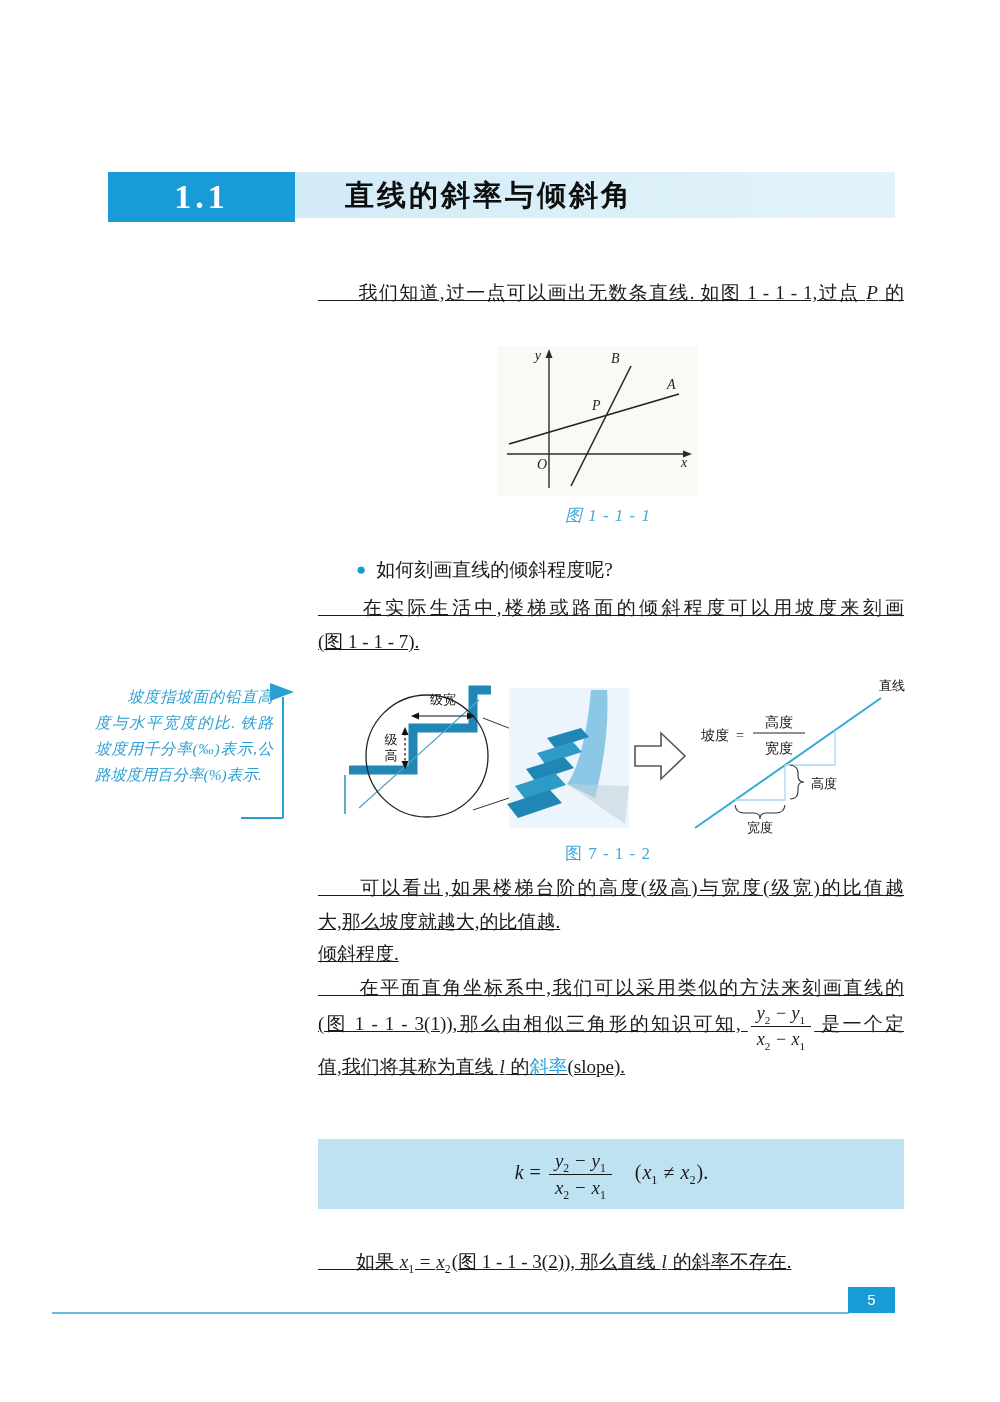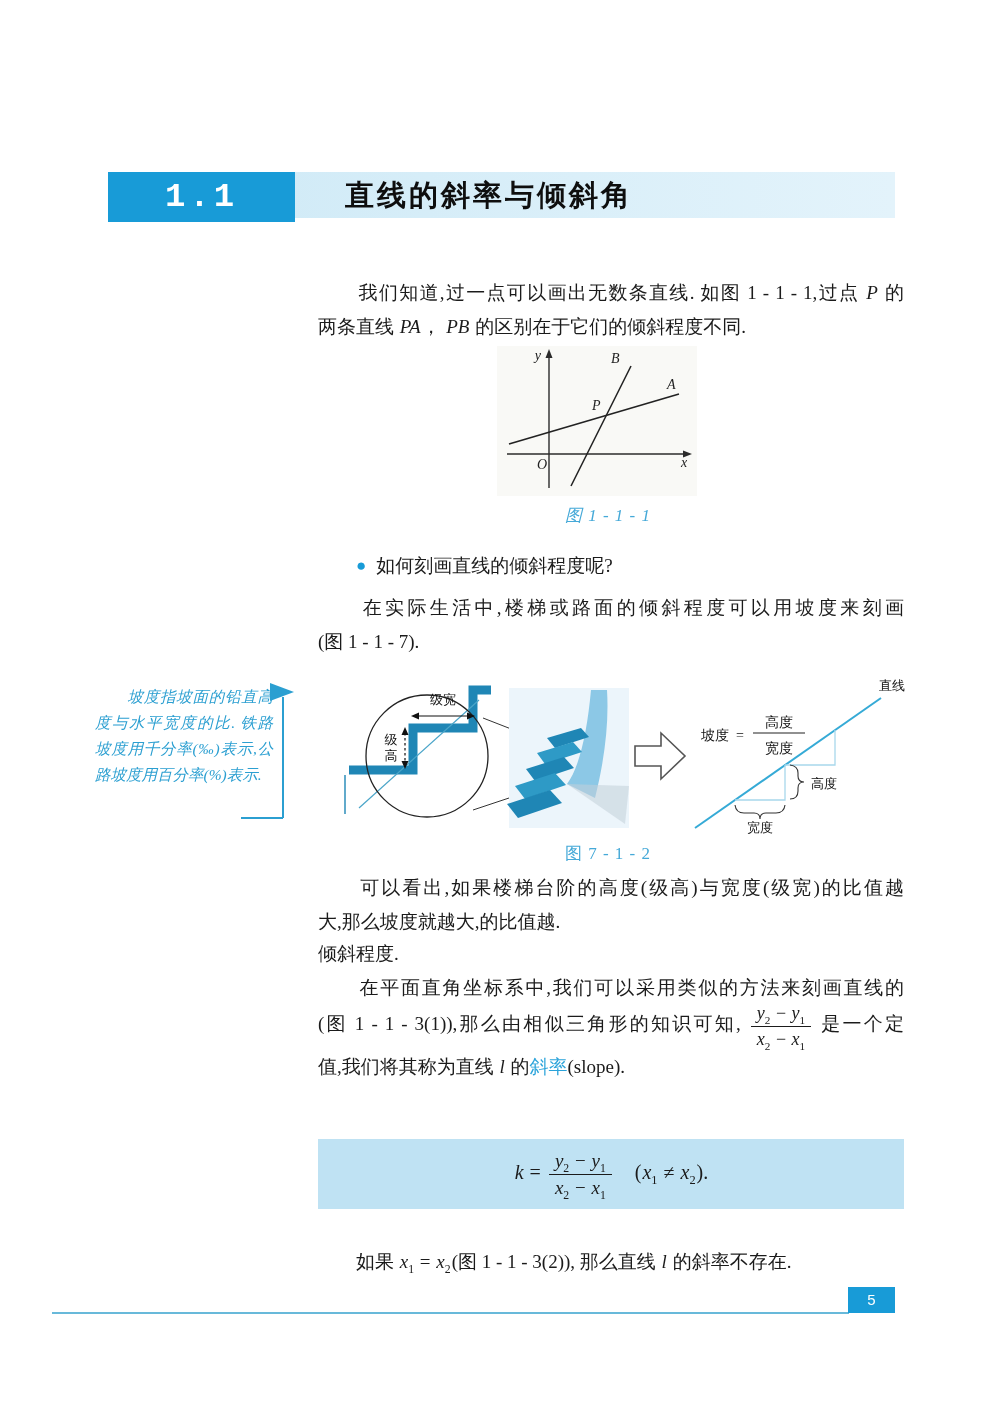--- a/index.html
+++ b/index.html
@@ -4,43 +4,43 @@
 <style>
   html,body{margin:0;padding:0;background:#ffffff;}
   .page{position:relative;width:1000px;height:1402px;background:#fff;overflow:hidden;
         font-family:"Liberation Serif","DejaVu Serif",serif;color:#1b1b1b;}
 
   
   .band{position:absolute;left:108px;top:172px;width:787px;height:46px;
         background:linear-gradient(to right,var(--band,#cde9f6),#e3f3fb);}
   .num-box{position:absolute;left:0;top:0;width:187px;height:50px;background:var(--accent,#189bd7);}
   .num-box span{display:block;width:100%;text-align:center;line-height:50px;
-        font-family:Liberation Mono, monospace;font-weight:bold;
+        font-family:Liberation Serif, serif;font-weight:bold;
         font-size:34px;color:#fff;letter-spacing:4px;}
   .band-title{position:absolute;left:237px;top:0;margin:0;line-height:46px;
         font-family:"Liberation Sans","DejaVu Sans",sans-serif;font-weight:bold;
         font-size:29px;color:#0e0e0e;letter-spacing:3px;}
 
   
   .body-text{position:absolute;left:318px;width:586px;margin:0;
         font-size:19px;line-height:34px;}
-  .tline{display:block;text-align:justify;text-align-last:justify;}
+  .tline{display:block;text-align:justify;text-align-last:justify;text-decoration:underline;}
   .tline.tlast{text-align-last:left;}
   .mvar{font-style:italic;font-family:"Liberation Serif","DejaVu Serif",serif;padding:0 1px;}
   .mvar sub{font-style:normal;font-size:0.62em;}
   sub{line-height:0;}
   .term{color:var(--term,#2aa3da);}
 
   .frac{display:inline-block;vertical-align:middle;text-align:center;
         font-size:0.95em;line-height:1.25;margin:0 3px;}
   .frac .fnum{display:block;padding:0 5px 1px;border-bottom:1.4px solid currentColor;}
   .frac .fden{display:block;padding:1px 5px 0;}
 
   
-  .question{position:absolute;left:318px;top:549px;width:586px;font-size:19px;line-height:34px;
+  .question{position:absolute;left:318px;top:549px;width:586px;font-size:19px;line-height:41px;
         padding-left:38px;box-sizing:border-box;}
   .q-bullet{color:var(--accent,#189bd7);font-size:17px;margin-right:10px;vertical-align:1px;}
 
   
   .fig1{position:absolute;left:497px;top:346px;}
   .fig-caption{position:absolute;left:505px;width:206px;text-align:center;
         color:var(--caption,#45a9d8);font-size:17px;letter-spacing:1px;}
   .cap1{top:504px;font-style:italic;} .cap2{top:842px;}
   .fig2{position:absolute;left:333px;top:676px;}
 
@@ -73,21 +73,20 @@
 
   <header class="band">
     <div class="num-box">
       <span>1.1</span>
     </div>
     <h1 class="band-title">直线的斜率与倾斜角</h1>
   </header>
 
   <p class="body-text" style="top:276px">
       <span class="tline">　　我们知道,过一点可以画出无数条直线. 如图 1 - 1 - 1,过点 <i class="mvar">P</i> 的</span>
-      <span class="tline tlast">两条直线 <i class="mvar">PA</i>， <i class="mvar">PB</i> 的区别在于它们的倾斜程度不同.</span>
     </p>
 
   <div class="fig1">
     <svg width="200" height="150" viewBox="0 0 200 150">
       <rect x="0" y="0" width="200" height="150" fill="#f9f9f6"></rect>
       <line x1="52" y1="142" x2="52" y2="10" stroke="#2b2b2b" stroke-width="1.4"></line>
       <polygon points="52,3 48.5,12 55.5,12" fill="#2b2b2b"></polygon>
       <line x1="10" y1="108" x2="188" y2="108" stroke="#2b2b2b" stroke-width="1.4"></line>
       <polygon points="195,108 186,104.5 186,111.5" fill="#2b2b2b"></polygon>
       <line x1="74" y1="140" x2="134" y2="20" stroke="#222" stroke-width="1.6"></line>

